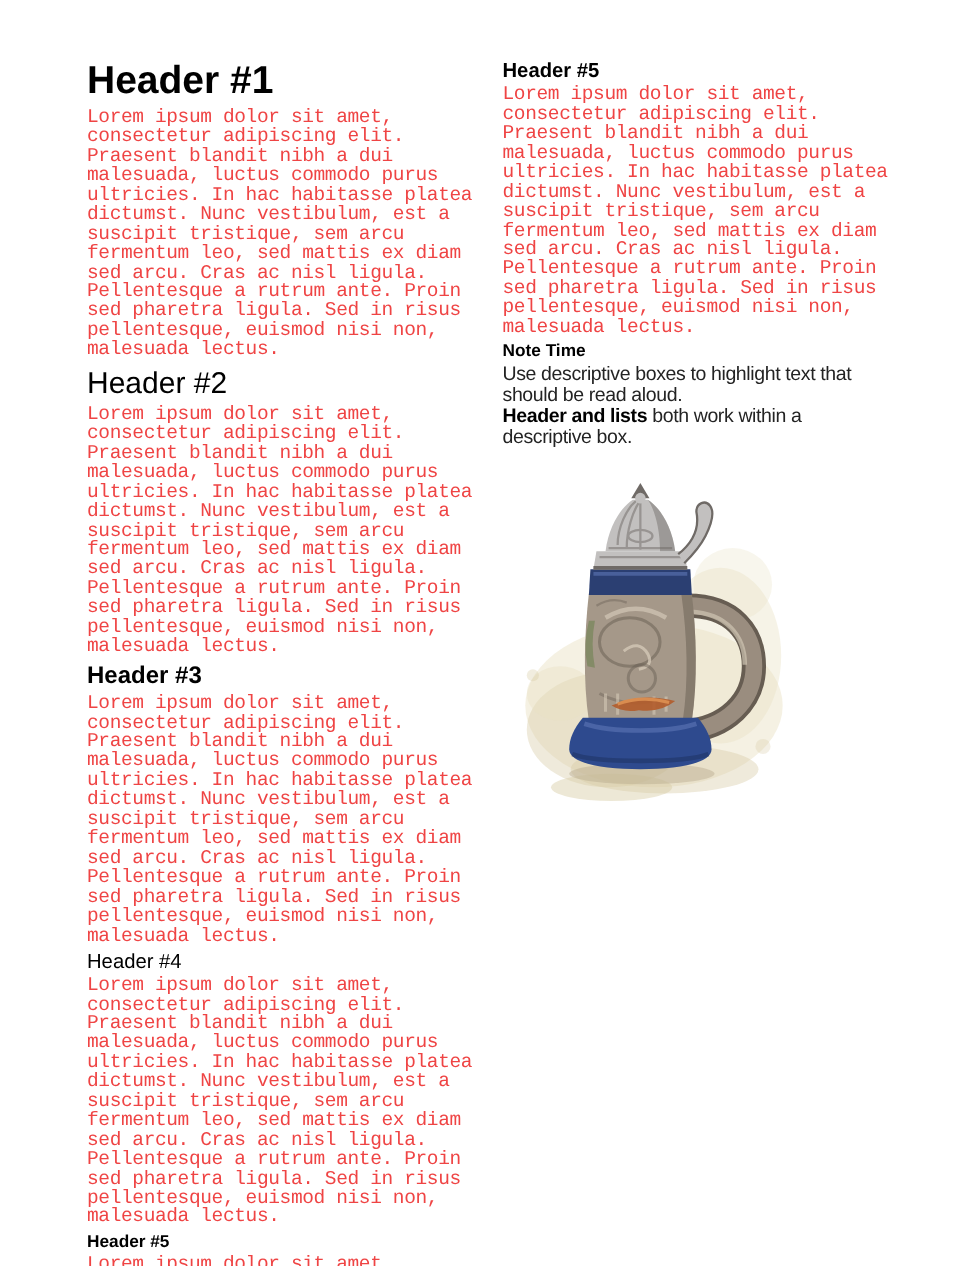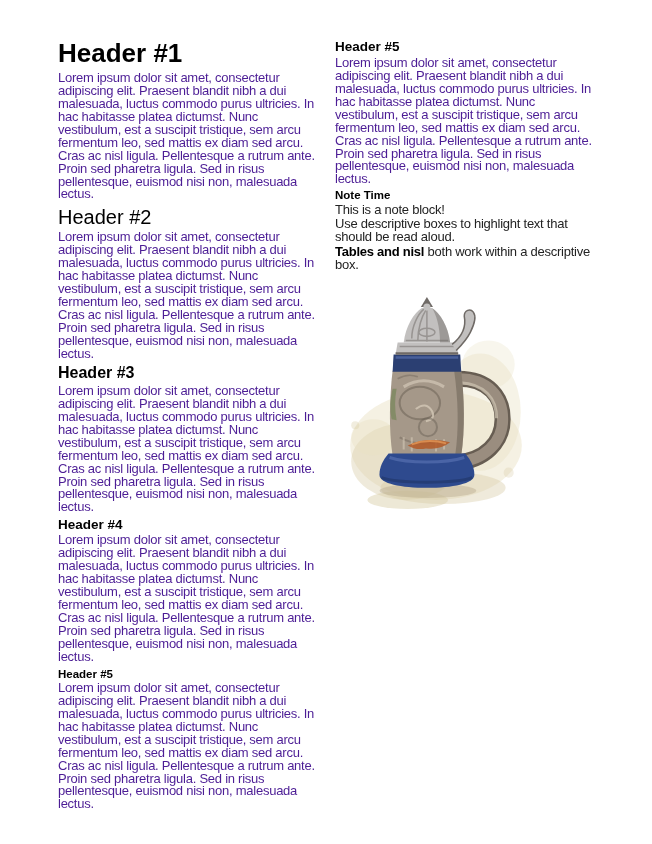--- a/index.html
+++ b/index.html
@@ -1,26 +1,26 @@
 <!DOCTYPE html>
 <html><head>
 <meta charset="utf-8">
 <style>
   html,body{margin:0;padding:0;background:#ffffff;}
   body{font-family:"Liberation Sans","DejaVu Sans",sans-serif;color:#232323;}
   .page{position:relative;width:652px;height:844px;background:#ffffff;overflow:hidden;}
   .col{position:absolute;top:40px;width:262px;}
   .col-left{left:58px;}
   .col-right{left:335px;}
-  p.body{margin:0;font-size:13px;line-height:12.9px;letter-spacing:-0.25px;color:#4c1d95;}
+  p.body{margin:0;font-size:13px;line-height:12.9px;letter-spacing:-0.25px;color:#ef4444;font-family:Liberation Mono, monospace;}
   h1,h2,h3,h4,h5{color:#000;font-family:"Liberation Sans","DejaVu Sans",sans-serif;}
   h1{font-size:26px;line-height:1.05;margin:0 0 5px 0;font-weight:700;}
   h2{font-size:20px;line-height:1.05;margin:6px 0 3px 0;font-weight:400;}
   h3{font-size:16px;line-height:1.05;margin:5px 0 3px 0;font-weight:700;}
-  h4{font-size:13.5px;line-height:1.05;margin:4px 0 2px 0;font-weight:700;}
+  h4{font-size:13.5px;line-height:1.05;margin:4px 0 2px 0;font-weight:400;}
   h5{font-size:11.5px;line-height:1.1;margin:4px 0 2px 0;font-weight:700;}
   .h5-lg{font-size:13.5px;line-height:1.05;margin:0 0 3px 0;font-weight:700;color:#000;}
   .note-label{font-size:11.5px;line-height:1.15;margin:3px 0 1px 0;font-weight:700;color:#000;}
   .note-text{margin:0;font-size:13px;line-height:13.5px;letter-spacing:-0.25px;}
   .mixed{margin:1px 0 0 0;font-size:13px;line-height:13.5px;letter-spacing:-0.25px;}
   .mixed .b{font-weight:700;color:#000;}
   .illustration{margin:24px 0 0 12px;width:180px;height:214px;}
 </style>
 </head>
 <body>
@@ -42,25 +42,24 @@
 
     <h5>Header #5</h5>
     <p class="body">Lorem ipsum dolor sit amet, consectetur adipiscing elit. Praesent blandit nibh a dui malesuada, luctus commodo purus ultricies. In hac habitasse platea dictumst. Nunc vestibulum, est a suscipit tristique, sem arcu fermentum leo, sed mattis ex diam sed arcu. Cras ac nisl ligula. Pellentesque a rutrum ante. Proin sed pharetra ligula. Sed in risus pellentesque, euismod nisi non, malesuada lectus.</p>
   </div>
 
   <div class="col col-right">
     <div class="h5-lg">Header #5</div>
     <p class="body">Lorem ipsum dolor sit amet, consectetur adipiscing elit. Praesent blandit nibh a dui malesuada, luctus commodo purus ultricies. In hac habitasse platea dictumst. Nunc vestibulum, est a suscipit tristique, sem arcu fermentum leo, sed mattis ex diam sed arcu. Cras ac nisl ligula. Pellentesque a rutrum ante. Proin sed pharetra ligula. Sed in risus pellentesque, euismod nisi non, malesuada lectus.</p>
 
     <div class="note-label">Note Time</div>
-    <p class="note-text">This is a note block!</p>
 
     <p class="note-text">Use descriptive boxes to highlight text that should be read aloud.</p>
 
-    <p class="mixed"><span class="b">Tables and nisl</span><span> both work within a descriptive box.</span></p>
+    <p class="mixed"><span class="b">Header and lists</span><span> both work within a descriptive box.</span></p>
 
     
     <svg class="illustration" viewBox="0 0 178 212" xmlns="http://www.w3.org/2000/svg">
 
       <g>
         <ellipse cx="88" cy="148" rx="85" ry="54" opacity="0.45" fill="#e8e0c2"></ellipse>
         <ellipse cx="58" cy="164" rx="54" ry="38" opacity="0.40" fill="#d8cba4"></ellipse>
         <ellipse cx="132" cy="115" rx="40" ry="58" opacity="0.40" fill="#e8e0c2"></ellipse>
         <ellipse cx="140" cy="68" rx="26" ry="24" opacity="0.30" fill="#e8e0c2"></ellipse>
         <ellipse cx="95" cy="190" rx="62" ry="16" opacity="0.40" fill="#d8cba4"></ellipse>

